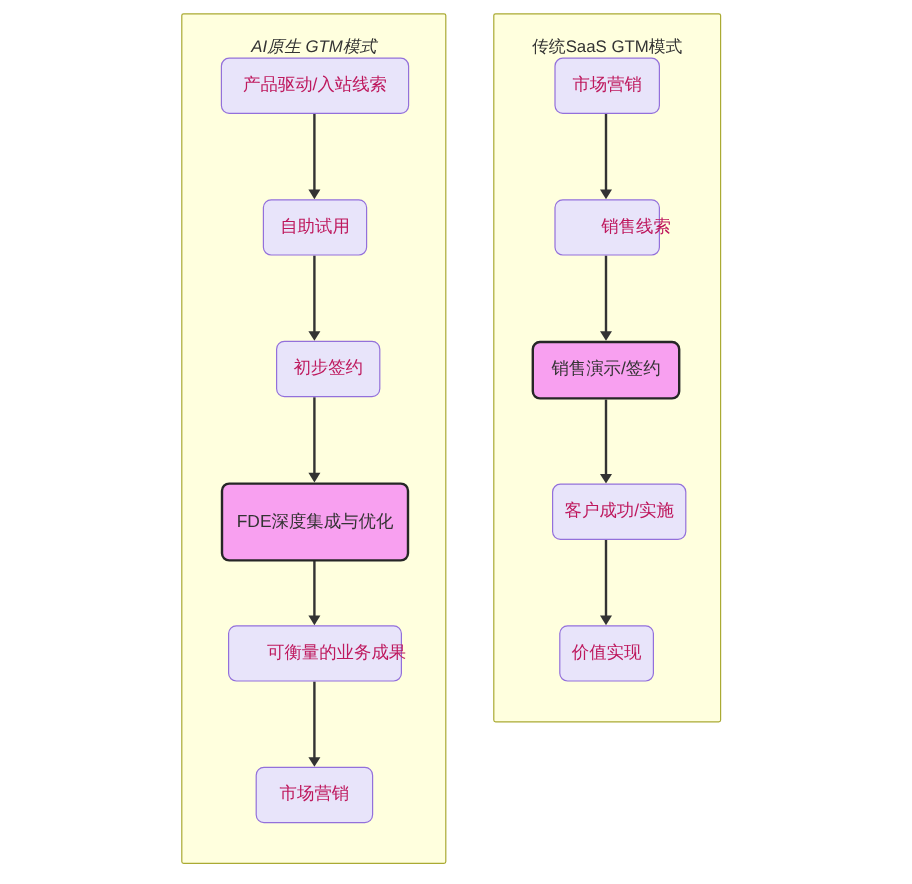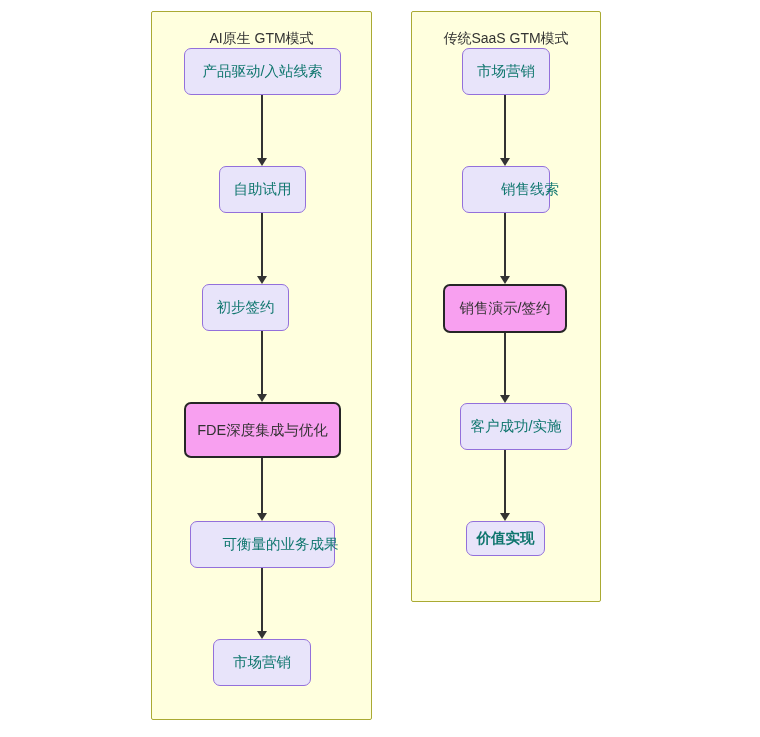--- a/index.html
+++ b/index.html
@@ -43,21 +43,21 @@
   .node {
     position: absolute;
     box-sizing: border-box;
     display: flex;
     align-items: center;
     justify-content: center;
     border-radius: 7px;
     font-size: 14.5px;
     line-height: 1;
     white-space: nowrap;
-    color: #0f766e;
+    color: #be185d;
   }
   .node.normal {
     background: #e8e4fa;
     border: 1.4px solid #9370db;
   }
   .node.highlight {
     background: #f8a0f0;
     border: 2.4px solid #262626;
     color: #333333;
   }
@@ -76,21 +76,21 @@
     border-right: 5px solid transparent;
     border-top: 8px solid #333333;
   }
 </style>
 </head>
 <body>
 
 <div class="canvas">
 
   <div class="subgraph" id="sg0" style="left: 151px; top: 11px; width: 221px; height: 709px;">
-    <div class="subgraph-title" id="sg0t" style="top: 19px;">AI原生 GTM模式</div>
+    <div class="subgraph-title" id="sg0t" style="top: 19px; font-style: italic;">AI原生 GTM模式</div>
   </div>
 
   <div class="subgraph" id="sg1" style="left: 411px; top: 11px; width: 190px; height: 591px;">
     <div class="subgraph-title" id="sg1t" style="top: 19px;">传统SaaS GTM模式</div>
   </div>
 
   <div id="edges-layer">
       <div class="edge" style="left: 261.3px; top: 95px; height: 64px;"></div>
       <div class="arrowhead" style="left: 257px; top: 158px;"></div>
       <div class="edge" style="left: 261.3px; top: 213px; height: 64px;"></div>
@@ -107,24 +107,24 @@
       <div class="arrowhead" style="left: 500px; top: 276px;"></div>
       <div class="edge" style="left: 504.3px; top: 333px; height: 63px;"></div>
       <div class="arrowhead" style="left: 500px; top: 395px;"></div>
       <div class="edge" style="left: 504.3px; top: 450px; height: 64px;"></div>
       <div class="arrowhead" style="left: 500px; top: 513px;"></div>
     </div>
 
   <div id="nodes-layer">
       <div class="node normal" style="left: 184px; top: 48px; width: 157px; height: 47px;">产品驱动/入站线索</div>
       <div class="node normal" style="left: 219px; top: 166px; width: 87px; height: 47px;">自助试用</div>
-      <div class="node normal" style="left: 202px; top: 284px; width: 87px; height: 47px;">初步签约</div>
-      <div class="node highlight" style="left: 184px; top: 402px; width: 157px; height: 56px;">FDE深度集成与优化</div>
+      <div class="node normal" style="left: 230px; top: 284px; width: 87px; height: 47px;">初步签约</div>
+      <div class="node highlight" style="left: 184px; top: 402px; width: 157px; height: 66px;">FDE深度集成与优化</div>
       <div class="node normal" style="left: 190px; top: 521px; width: 145px; height: 47px; padding-left: 36px;">可衡量的业务成果</div>
       <div class="node normal" style="left: 213px; top: 639px; width: 98px; height: 47px;">市场营销</div>
       <div class="node normal" style="left: 462px; top: 48px; width: 88px; height: 47px;">市场营销</div>
       <div class="node normal" style="left: 462px; top: 166px; width: 88px; height: 47px; padding-left: 48px;">销售线索</div>
       <div class="node highlight" style="left: 443px; top: 284px; width: 124px; height: 49px;">销售演示/签约</div>
       <div class="node normal" style="left: 449px; top: 403px; width: 112px; height: 47px; margin-left: 11px;">客户成功/实施</div>
-      <div class="node normal" style="left: 466px; top: 521px; width: 79px; height: 35px; font-weight: bold;">价值实现</div>
+      <div class="node normal" style="left: 466px; top: 521px; width: 79px; height: 47px;">价值实现</div>
     </div>
 
 </div>
 
 </body></html>

